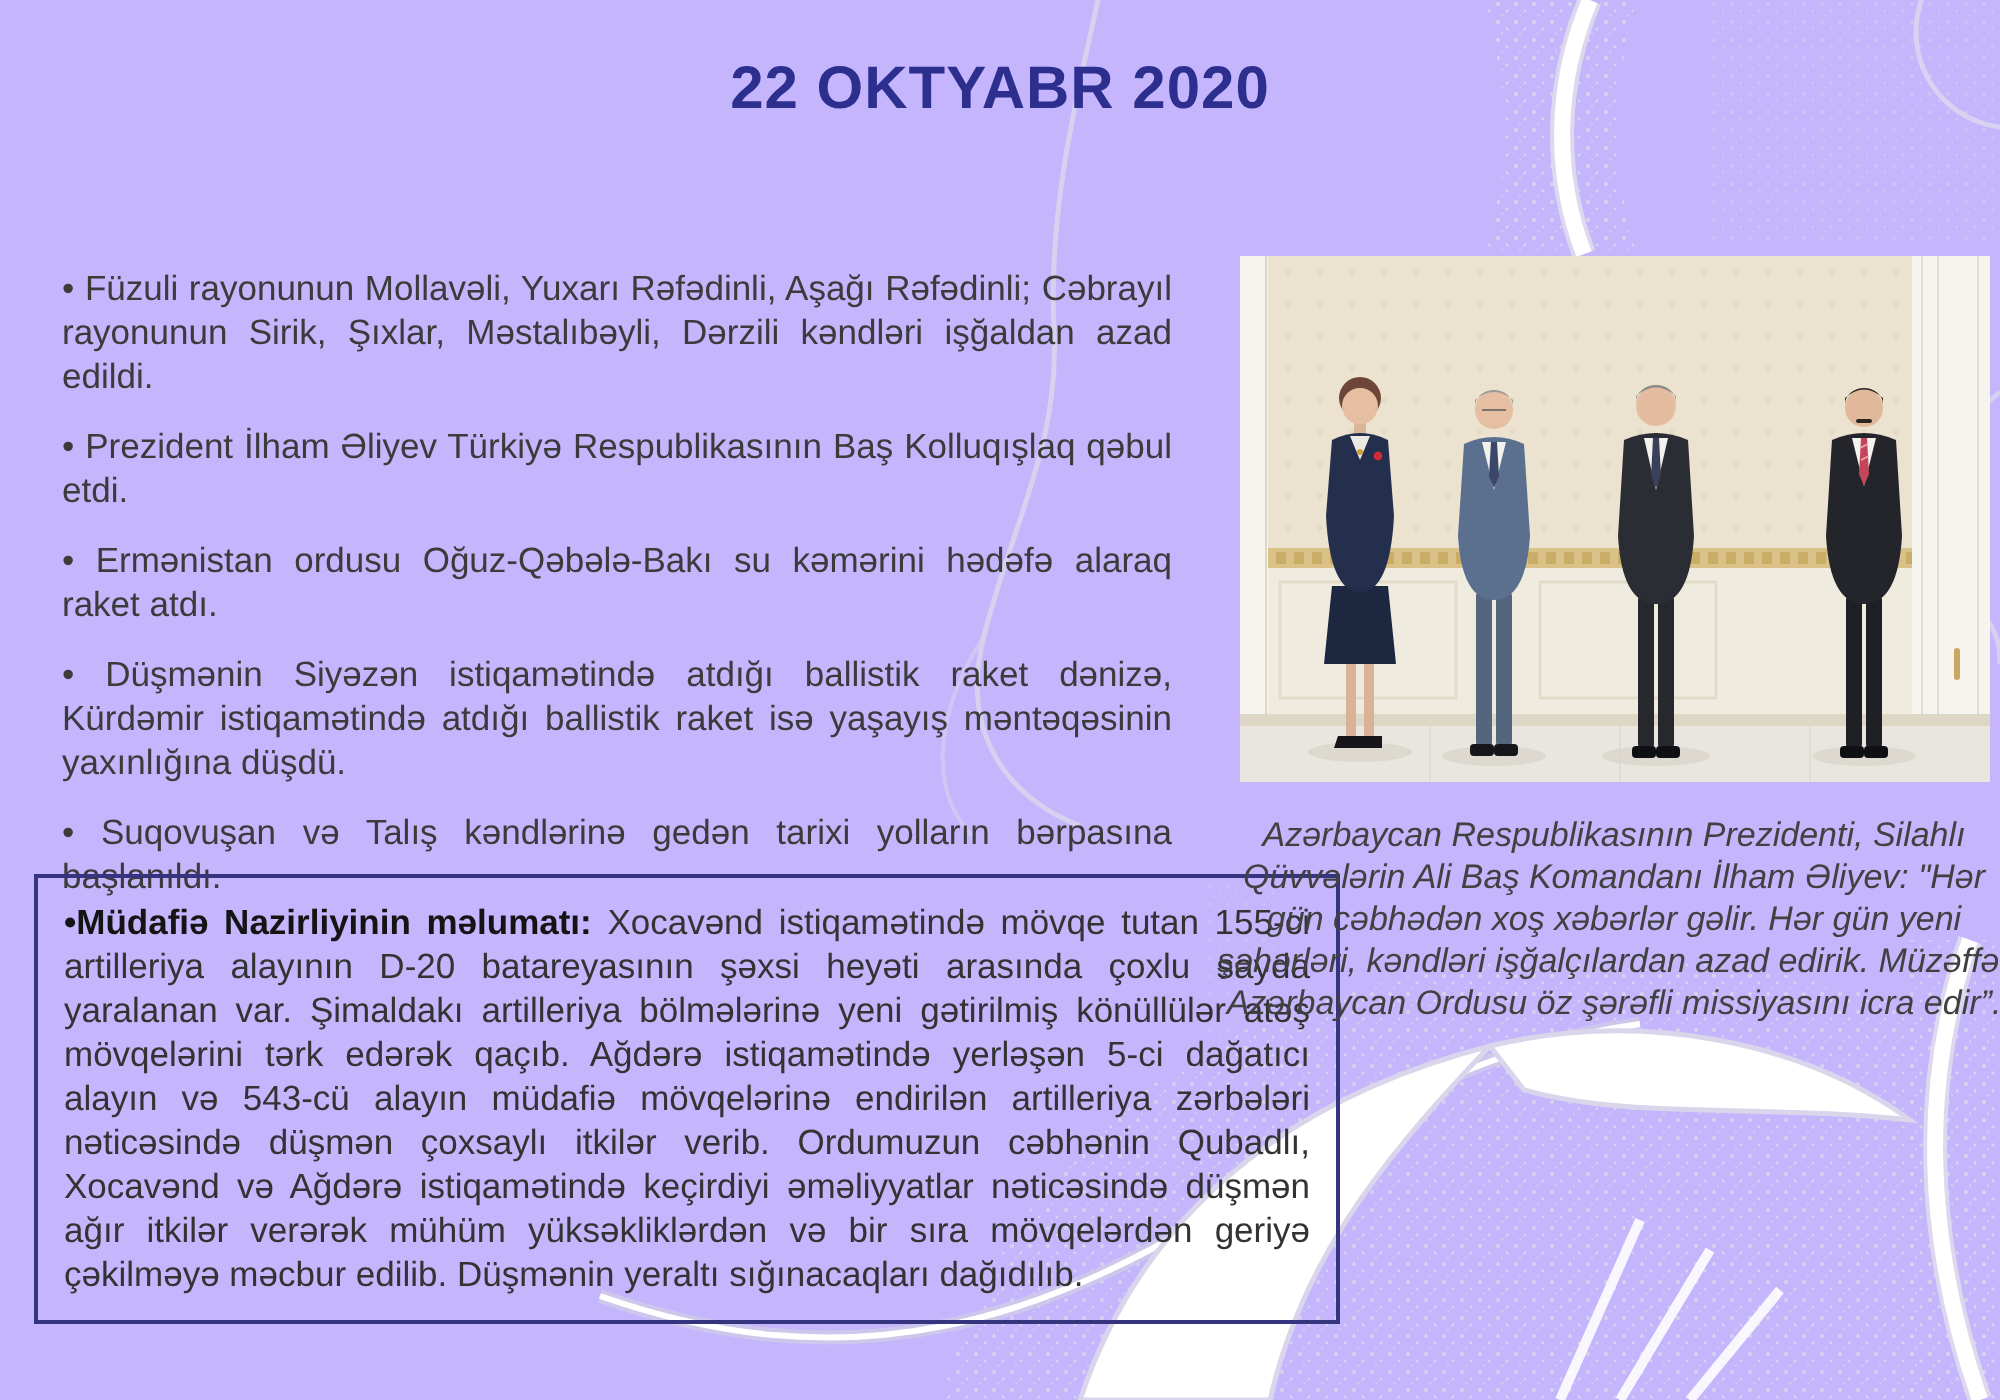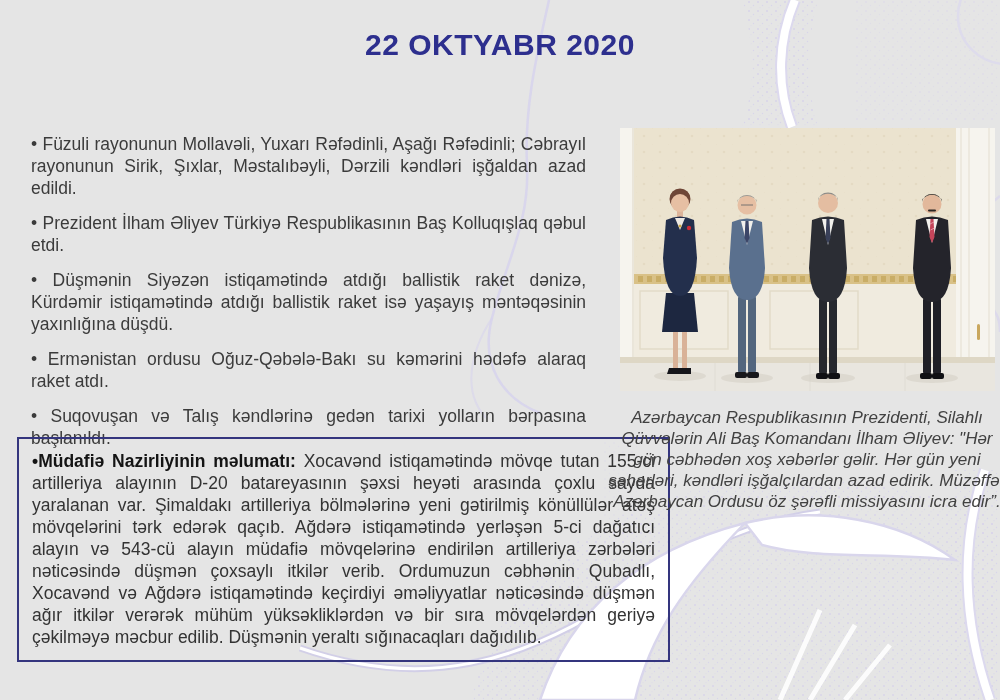--- a/index.html
+++ b/index.html
@@ -1,18 +1,18 @@
 <!DOCTYPE html>
 <html><head>
 <meta charset="utf-8">
 <style>
   html,body{margin:0;padding:0;background:#888;}
   .page{
     position:relative;width:1000px;height:700px;margin:0 auto;
-    background:#e5e5e5;overflow:hidden;
+    background:#c4b5fd;overflow:hidden;
     font-family:"Liberation Sans","DejaVu Sans",sans-serif;
   }
   .bg-ornament{position:absolute;left:0;top:0;width:1000px;height:700px;z-index:0;}
   .content{position:absolute;inset:0;z-index:1;}
 
   .title-block{position:absolute;left:0;right:0;top:26px;text-align:center;color:#2d2f8e;}
   .title-line{margin:0;font-size:30px;line-height:37px;font-weight:bold;letter-spacing:.5px;}
 
   .left-col{position:absolute;left:18px;top:120px;width:581px;}
   .bullet-item{
@@ -81,22 +81,22 @@
 
   <div class="content">
 
     <header class="title-block">
       <h1 class="title-line">22 OKTYABR 2020</h1>
     </header>
 
     <section class="left-col">
       <p class="bullet-item">Füzuli rayonunun Mollavəli, Yuxarı Rəfədinli, Aşağı Rəfədinli; Cəbrayıl rayonunun Sirik, Şıxlar, Məstalıbəyli, Dərzili kəndləri işğaldan azad edildi.</p>
       <p class="bullet-item">Prezident İlham Əliyev Türkiyə Respublikasının Baş Kolluqışlaq qəbul etdi.</p>
+      <p class="bullet-item">Ermənistan ordusu Oğuz-Qəbələ-Bakı su kəmərini hədəfə alaraq raket atdı.</p>
       <p class="bullet-item">Düşmənin Siyəzən istiqamətində atdığı ballistik raket dənizə, Kürdəmir istiqamətində atdığı ballistik raket isə yaşayış məntəqəsinin yaxınlığına düşdü.</p>
-      <p class="bullet-item">Ermənistan ordusu Oğuz-Qəbələ-Bakı su kəmərini hədəfə alaraq raket atdı.</p>
       <p class="bullet-item">Suqovuşan və Talış kəndlərinə gedən tarixi yolların bərpasına başlanıldı.</p>
     </section>
 
     <aside class="ministry-box">
       <p class="ministry-text"><b class="ministry-label">Müdafiə Nazirliyinin məlumatı:</b> <span>Xocavənd istiqamətində mövqe tutan 155-ci artilleriya alayının D-20 batareyasının şəxsi heyəti arasında çoxlu sayda yaralanan var. Şimaldakı artilleriya bölmələrinə yeni gətirilmiş könüllülər atəş mövqelərini tərk edərək qaçıb. Ağdərə istiqamətində yerləşən 5-ci dağatıcı alayın və 543-cü alayın müdafiə mövqelərinə endirilən artilleriya zərbələri nəticəsində düşmən çoxsaylı itkilər verib. Ordumuzun cəbhənin Qubadlı, Xocavənd və Ağdərə istiqamətində keçirdiyi əməliyyatlar nəticəsində düşmən ağır itkilər verərək mühüm yüksəkliklərdən və bir sıra mövqelərdən geriyə çəkilməyə məcbur edilib. Düşmənin yeraltı sığınacaqları dağıdılıb.</span></p>
     </aside>
 
     <figure class="photo-figure">
 
       <svg class="photo-svg" viewBox="0 0 375 263" xmlns="http://www.w3.org/2000/svg" aria-hidden="true">

